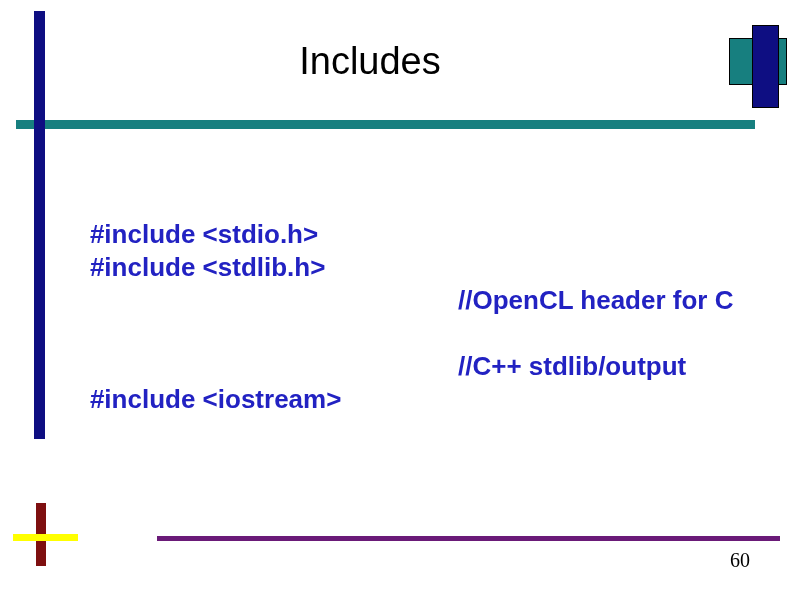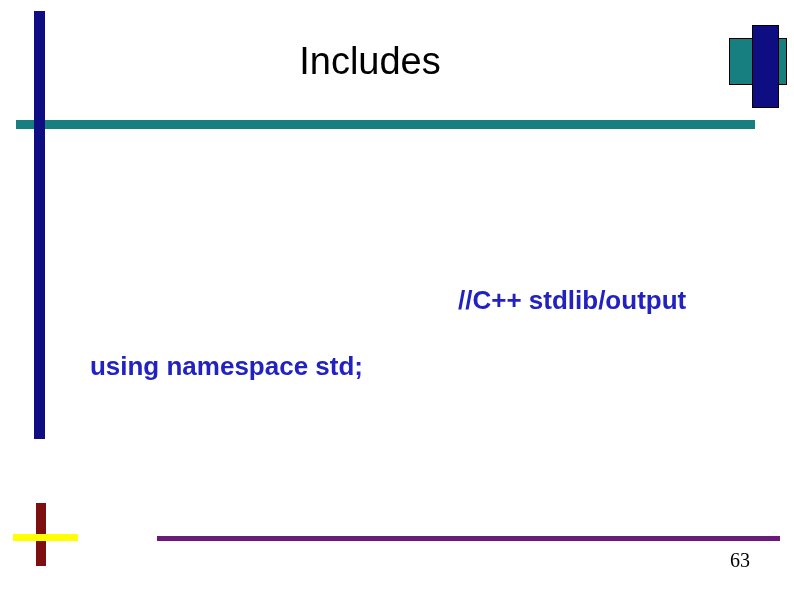--- a/index.html
+++ b/index.html
@@ -119,35 +119,41 @@
 
 <div class="left-bar"></div>
 <div class="title-rule"></div>
 <div class="corner-teal"></div>
 <div class="corner-navy"></div>
 
 <div class="slide-title">Includes</div>
 
 <div class="code-block">
   <div class="code-row">
-    <span class="code"></span>
+    <span class="code">#include &lt;stdio.h&gt;</span>
     <span class="comment"></span>
   </div>
   <div class="code-row">
+    <span class="code">#include &lt;stdlib.h&gt;</span>
+    <span class="comment"></span>
   </div>
   <div class="code-row">
     <span class="code"></span>
     <span class="comment"></span>
   </div>
   <div class="code-row">
-    <span class="comment">//C++ stdlib/output</span>
+    <span class="comment">//OpenCL header for C</span>
   </div>
   <div class="code-row">
-    <span class="code">using namespace std;</span>
+    <span class="code"></span>
     <span class="comment"></span>
+  </div>
+  <div class="code-row">
+    <span class="code">#include &lt;iostream&gt;</span>
+    <span class="comment">//C++ stdlib/output</span>
   </div>
 </div>
 
 <div class="maroon-bar"></div>
 <div class="yellow-line"></div>
 <div class="purple-line"></div>
 
-<div class="page-number">63</div>
+<div class="page-number">60</div>
 
 </body></html>

